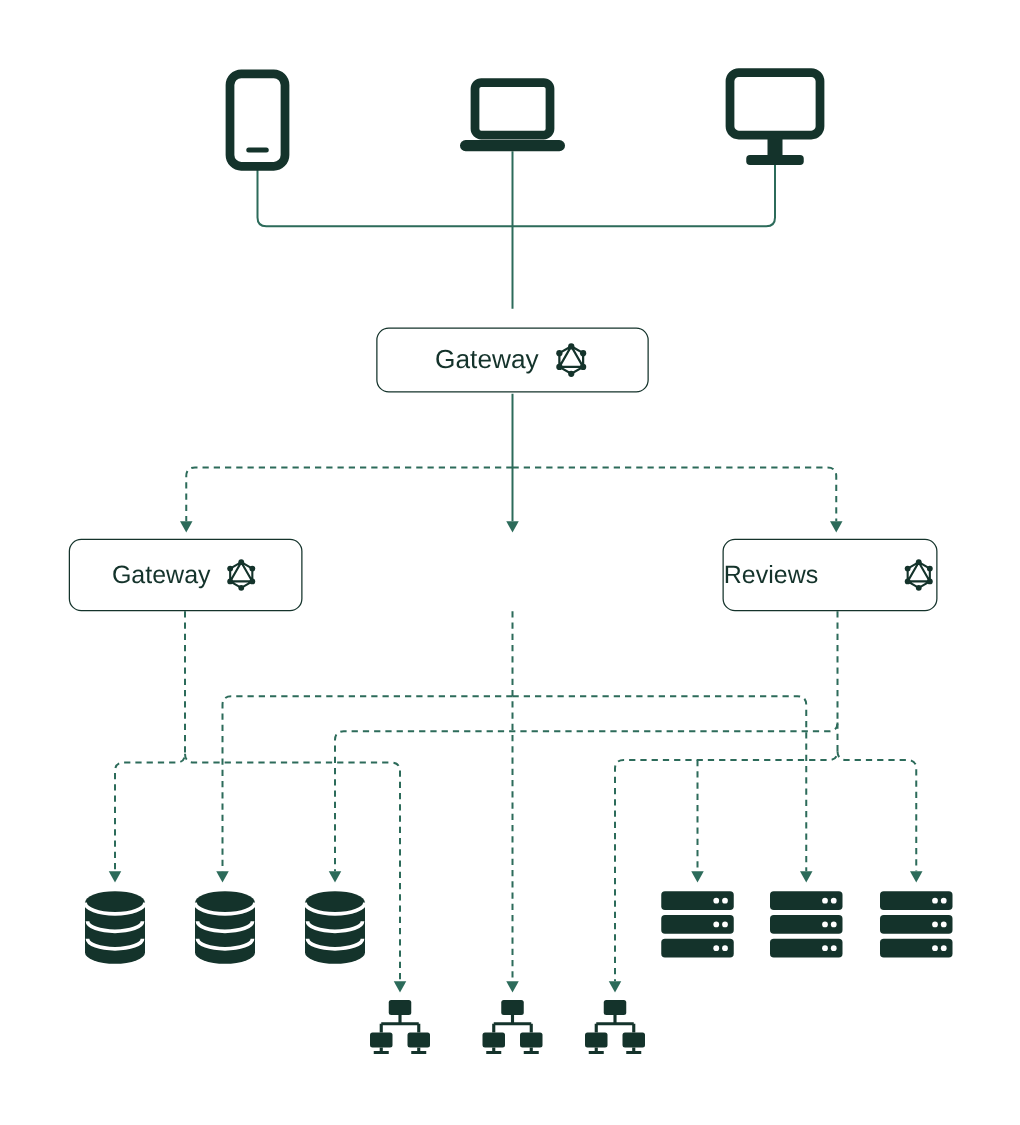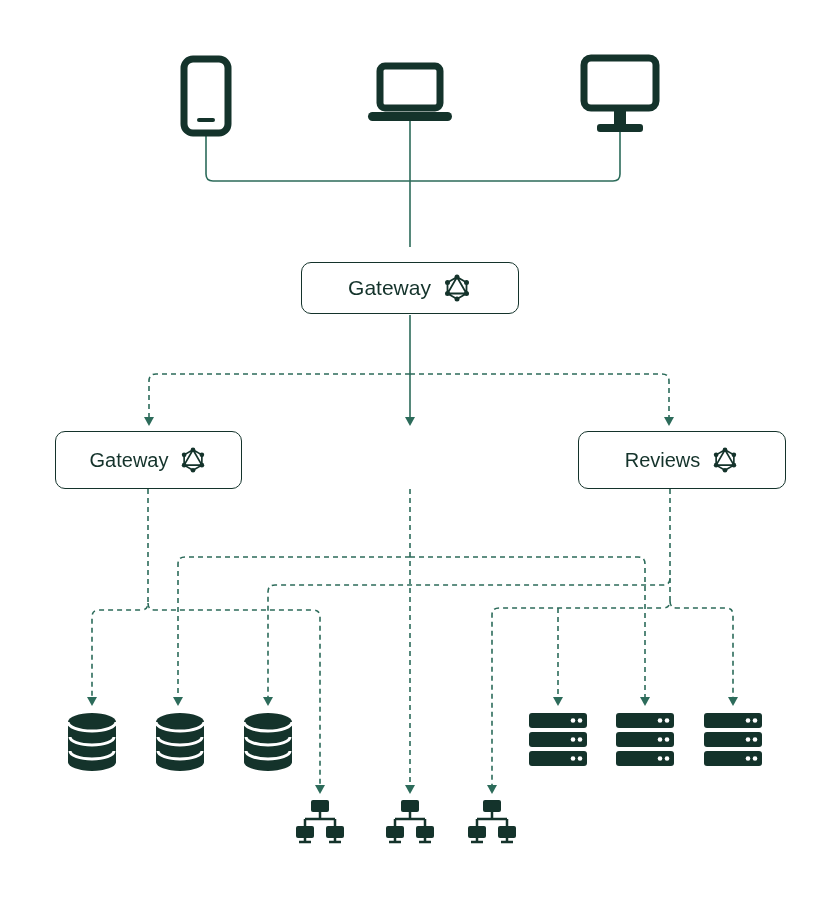--- a/index.html
+++ b/index.html
@@ -31,21 +31,21 @@
     background:#fff;border:1.5px solid var(--dark);border-radius:10px;
     display:flex;align-items:center;justify-content:center;gap:11px;
     color:var(--dark);font-weight:500;
   }
   .node .gql path{fill:none;stroke:var(--dark);stroke-width:1.8;}
   .node .gql circle{fill:var(--dark);stroke:none;}
   .gateway-node{left:301px;top:262px;width:218px;height:52px;font-size:21px;}
   .service-node{font-size:20px;}
   .products-node{left:55px;top:431px;width:187px;height:58px;}
   .inventory-node{left:313px;top:431px;width:194px;height:58px;}
-  .reviews-node{left:578px;top:431px;width:208px;height:58px;}
+  .reviews-node{left:578px;top:431px;width:172px;height:58px;justify-content:space-between;}
 </style>
 </head>
 <body>
 
 <div class="canvas">
 
   <svg class="layer" width="816" height="900" viewBox="0 0 816 900" xmlns="http://www.w3.org/2000/svg">
 
     <g>
       <path class="ln" d="M206 136 V174 Q206 181 213 181 H410"></path>

